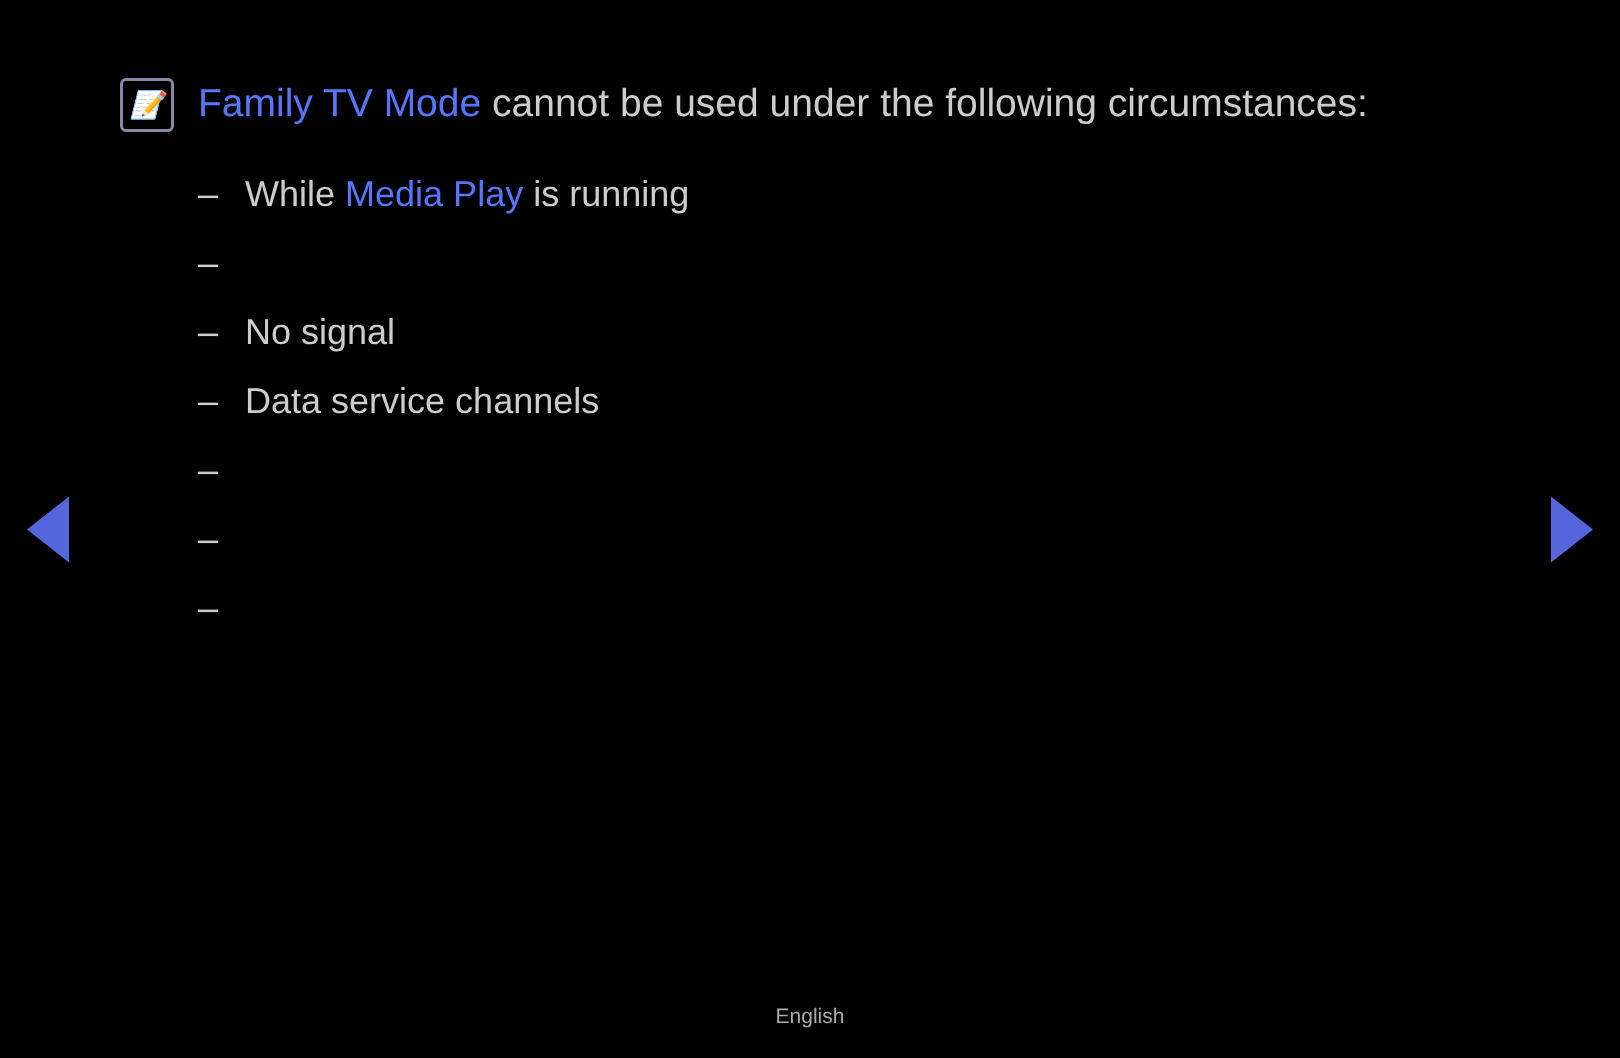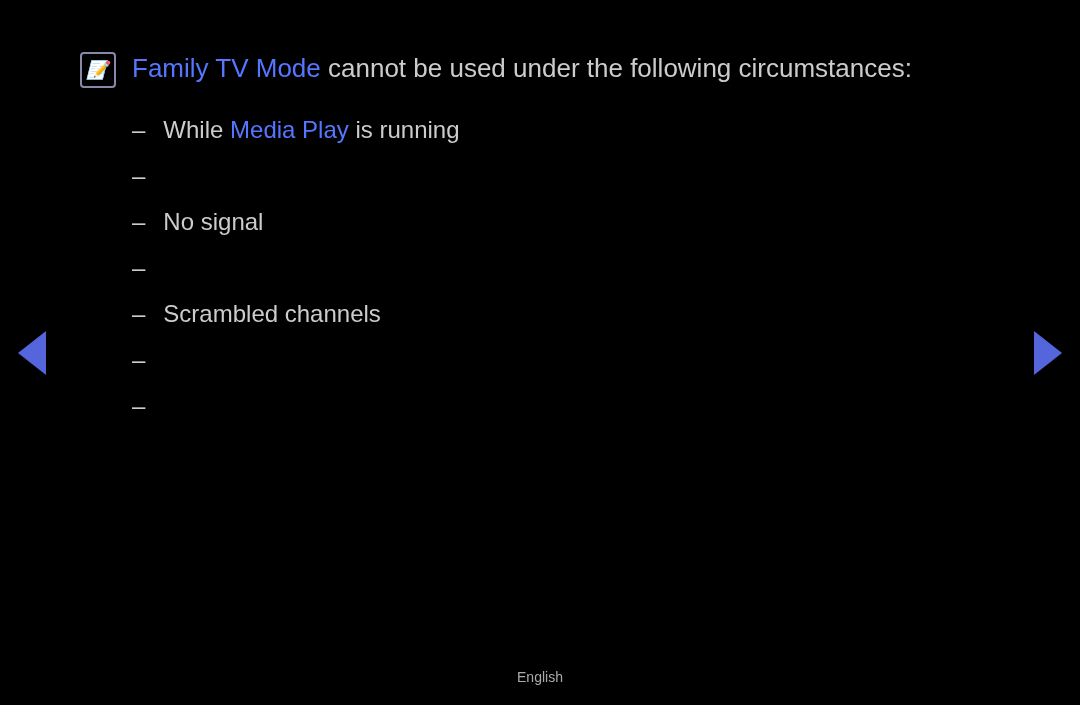--- a/index.html
+++ b/index.html
@@ -146,25 +146,25 @@
       <span class="dash">–</span>
     </div>
 
     <div class="list-item">
       <span class="dash">–</span>
       <span class="item-text">No signal</span>
     </div>
 
     <div class="list-item">
       <span class="dash">–</span>
+      <span class="item-text">Data service channels</span>
     </div>
 
     <div class="list-item">
       <span class="dash">–</span>
-      <span class="item-text">Scrambled channels</span>
     </div>
 
     <div class="list-item">
       <span class="dash">–</span>
     </div>
 
     <div class="list-item">
       <span class="dash">–</span>
     </div>
 

